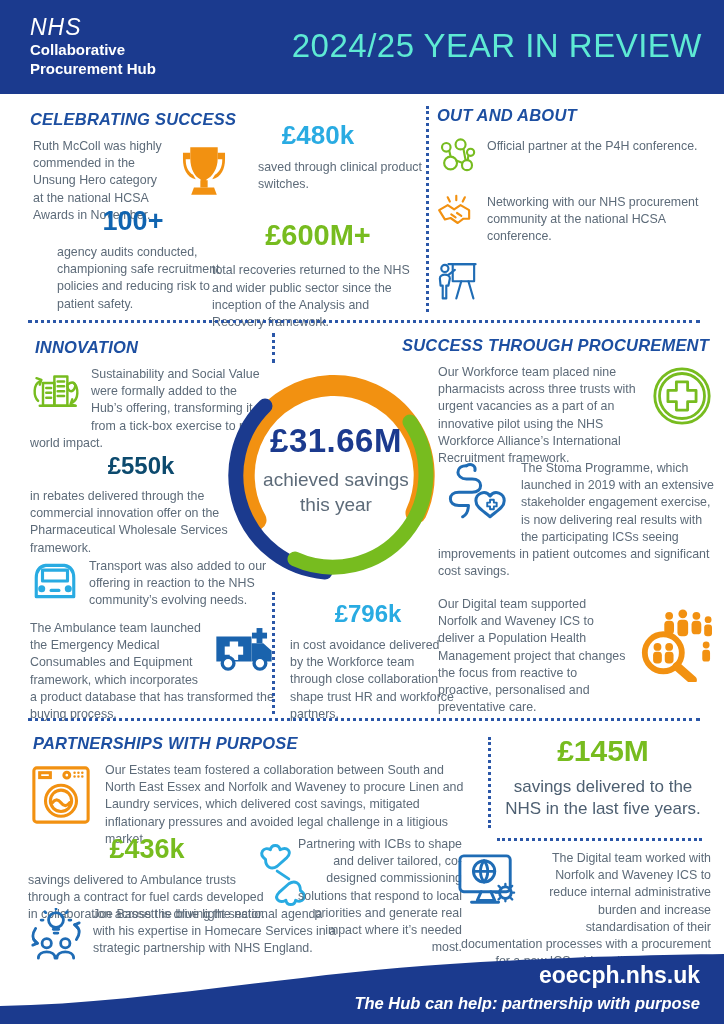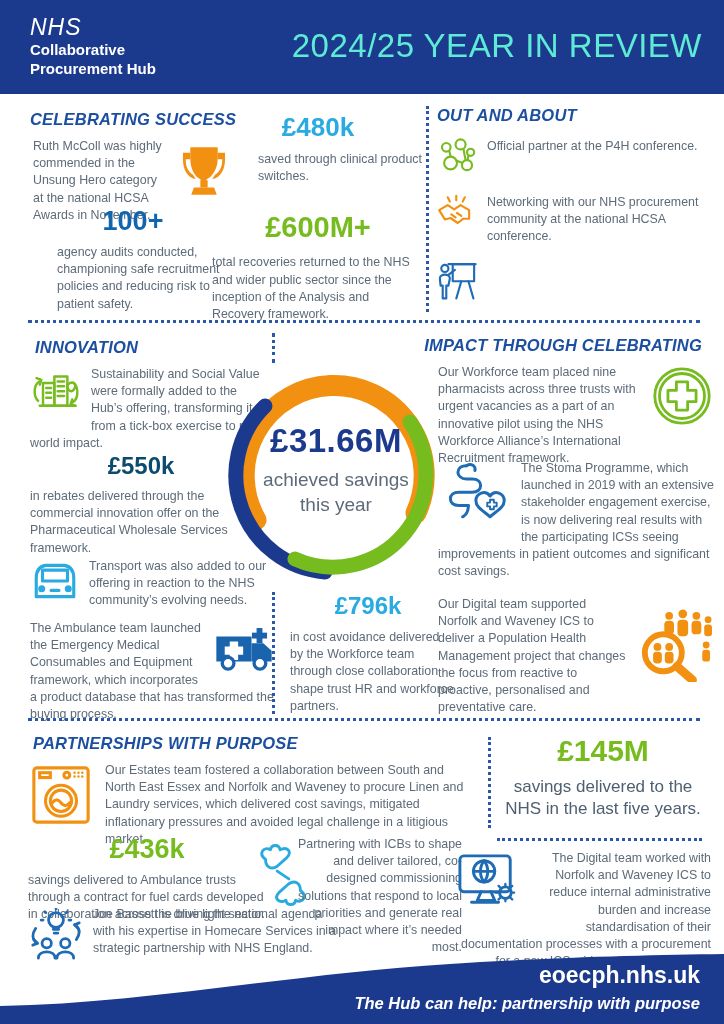--- a/index.html
+++ b/index.html
@@ -17,21 +17,21 @@
   .header-title { position:absolute; right:22px; top:27px; color:#5eead4; font-size:33px; font-weight:500; letter-spacing:0.5px; }
 
   
   .sec-heading { font-style:italic; font-weight:800; font-size:16.5px; color:#1d4fa1; letter-spacing:0.2px; white-space:nowrap; }
   .body-text { font-size:12.4px; line-height:1.39; color:#5d6b79; }
   .abs { position:absolute; }
   .dot-h { position:absolute; height:0; border-top:3px dotted #2b57a8; }
   .dot-v { position:absolute; width:0; border-left:3px dotted #2b57a8; }
   .stat-val { display:block; font-weight:800; text-align:center; }
   .v-blue  { color:#1064b0; font-size:27px; }
-  .v-cyan  { color:#29abe2; font-size:26px; }
+  .v-cyan  { color:#29abe2; font-size:26px;margin-top:8px; }
   .v-green { color:#77bc1f; font-size:29px; }
   .v-orange{ color:#0c4a6e; font-size:24px; }
   .icon-left  { float:left; margin:2px 9px 2px 0; }
   .icon-right { float:right; margin:2px 0 2px 8px; }
   .clear { clear:both; }
 
   
   .circle-text { position:absolute; left:250px; top:422px; width:172px; text-align:center; }
   .circle-value { display:block; font-weight:800; font-size:33px; color:#1b3a8e; letter-spacing:0.5px; }
   .circle-label { display:block; font-size:19px; color:#5d6b79; line-height:1.3; margin-top:8px; }
@@ -204,21 +204,21 @@
   <div class="circle-text">
     <span class="circle-value">£31.66M</span>
     <span class="circle-label">achieved savings this year</span>
   </div>
 
   <div class="abs" style="left:282px; top:592px; width:172px;">
     <span class="stat-val v-cyan" style="font-size:24px;">£796k</span>
     <div class="body-text" style="margin-top:9px; padding-left:8px;">in cost avoidance delivered by the Workforce team through close collaboration shape trust HR and workforce partners.</div>
   </div>
 
-  <div class="abs sec-heading" style="left:402px; top:336px; width:300px; text-align:right;">IMPACT THROUGH CELEBRATING</div>
+  <div class="abs sec-heading" style="left:402px; top:336px; width:300px; text-align:right;">SUCCESS THROUGH PROCUREMENT</div>
 
   <div class="abs body-text" style="left:438px; top:364px; width:274px;">
     <span class="icon-right">
       <svg width="60" height="60" viewBox="0 0 64 64" fill="none" stroke="#77bc1f" stroke-width="3">
         <circle cx="32" cy="32" r="29"></circle>
           <circle cx="32" cy="32" r="24"></circle>
         <path d="M26 17 h12 v9 h9 v12 h-9 v9 h-12 v-9 h-9 v-12 h9 z" stroke-linejoin="round"></path>
       </svg>
     </span>
     <span>Our Workforce team placed nine pharmacists across three trusts with urgent vacancies as a part of an innovative pilot using the NHS Workforce Alliance’s International Recruitment framework.</span>

